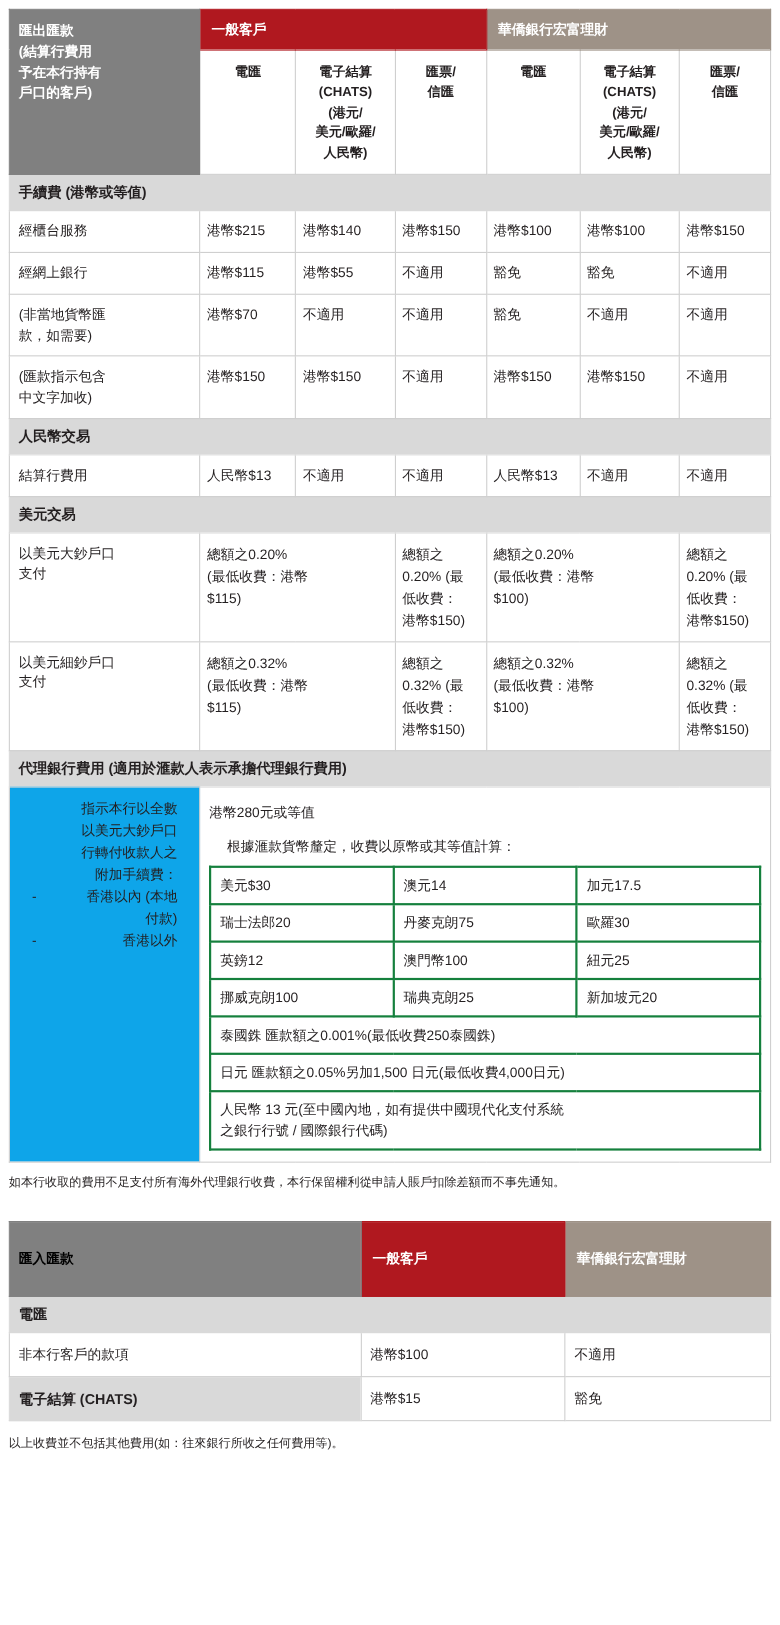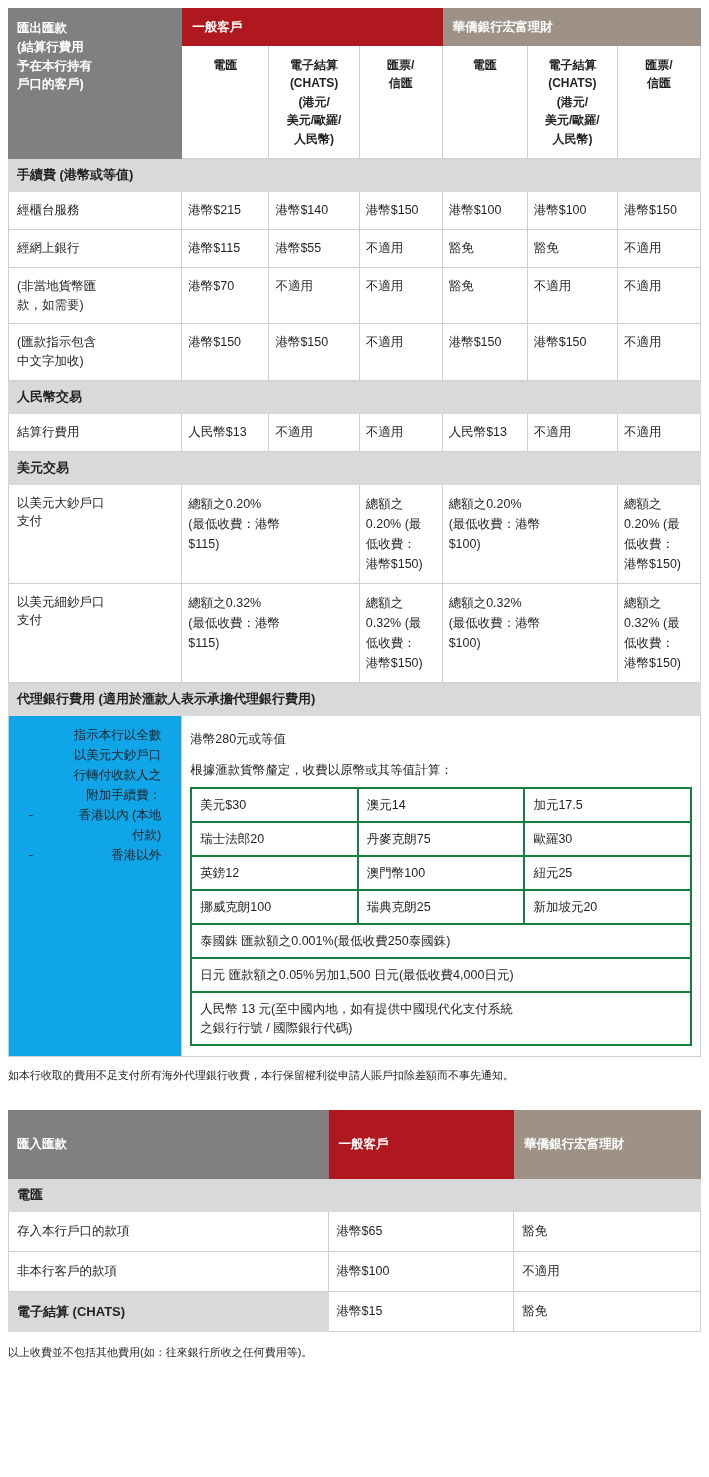--- a/index.html
+++ b/index.html
@@ -49,36 +49,36 @@
   
   .agent-left {
     padding: 9px 20px; line-height: 1.6; vertical-align: top; background: #0ea5e9; text-align: right;
   }
   .agent-left .dashline { margin: 0; padding-left: 0; }
   .agent-left .dash { display: block; text-indent: 0; padding-left: 12px; position: relative; }
   .agent-left .dash:before { content: "-"; position: absolute; left: 0; }
   .agent-left .indent { padding-left: 24px; display: block; }
   .agent-right { padding: 9px 8px 10px 8px; vertical-align: top; background: #fff; }
   .agent-right .p1 { margin: 6px 0 14px 0; }
-  .agent-right .p2 { margin: 0 0 8px 0; }
+  .agent-right .p2 { margin: 0 0 8px 16px; }
 
   .curtbl { width: 100%; border-collapse: collapse; font-size: 12.5px; }
   .curtbl td { border: 2px solid #15803d; padding: 7px 8px; line-height: 1.45; }
   .curtbl td.c2 { width: 33.33%; }
   .curtbl td.wide { }
 
   .footnote {
     font-size: 11px; color: #231f20; margin: 10px 8px 0 8px; line-height: 1.6;
   }
 
   
   .tbl-in { width: 693px; margin: 26px 8px 0 8px; font-size: 12.5px; }
   .tbl-in td { border: 1px solid #cfcfcf; vertical-align: middle; }
   .in-hdr-left {
-    background: #808080; color: #ffffff; font-weight: bold; padding: 25px 8px;
+    background: #808080; color: #000000; font-weight: bold; padding: 25px 8px;
     border: 1px solid #808080 !important; width: 320px;
   }
   .in-hdr-red {
     background: #b0181f; color: #fff; font-weight: bold; padding: 12px 10px;
     border: 1px solid #b0181f !important; width: 186px;
   }
   .in-hdr-tan {
     background: #9e9287; color: #fff; font-weight: bold; padding: 12px 10px;
     border: 1px solid #9e9287 !important;
   }
@@ -352,25 +352,20 @@
     <tbody>
       <tr>
         <td class="in-hdr-left">匯入匯款</td>
         <td class="in-hdr-red">一般客戶</td>
         <td class="in-hdr-tan">華僑銀行宏富理財</td>
       </tr>
       <tr class="in-sec">
         <td colspan="3">電匯</td>
       </tr>
       <tr>
-        <td class="in-label">存入本行戶口的款項</td>
-        <td class="in-cell">港幣$65</td>
-        <td class="in-cell">豁免</td>
-      </tr>
-      <tr>
         <td class="in-label">非本行客戶的款項</td>
         <td class="in-cell">港幣$100</td>
         <td class="in-cell">不適用</td>
       </tr>
       <tr>
         <td class="in-sec-grey-label">電子結算 (CHATS)</td>
         <td class="in-cell">港幣$15</td>
         <td class="in-cell">豁免</td>
       </tr>
     </tbody>

